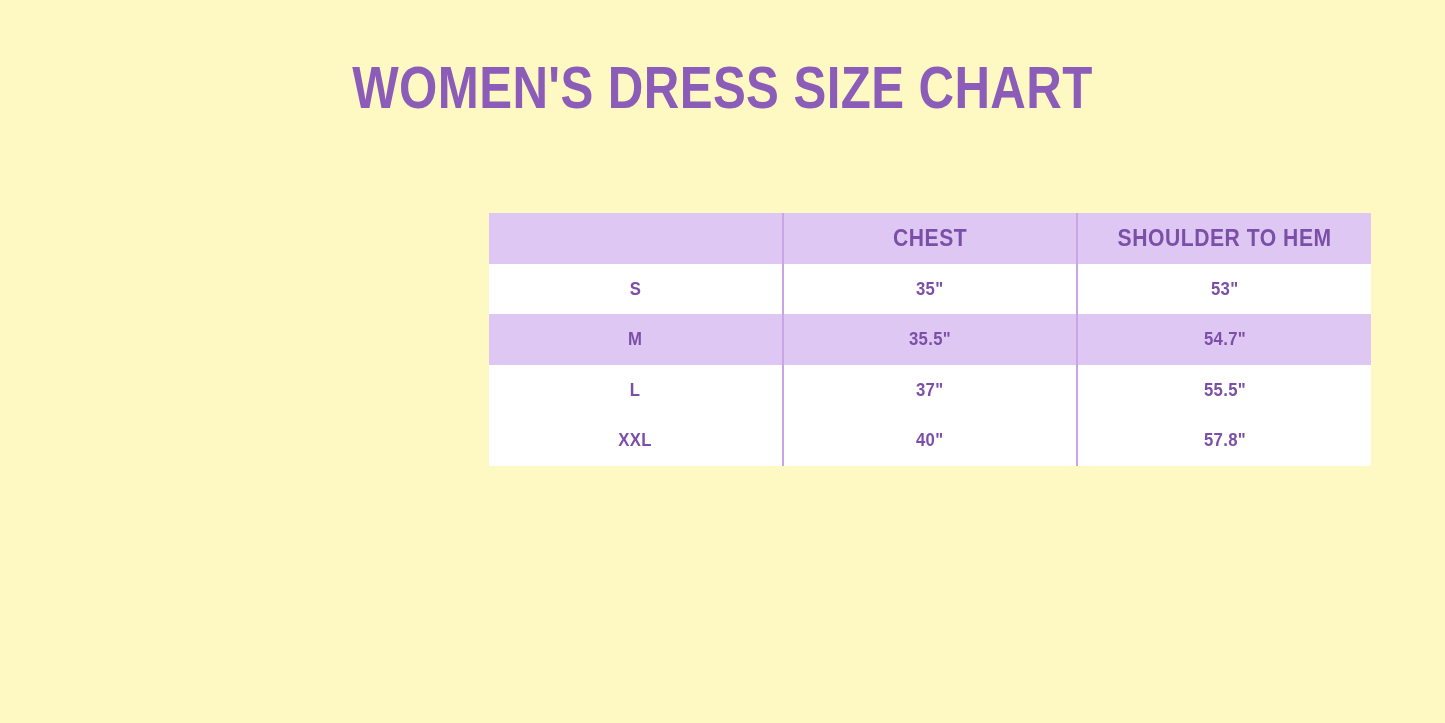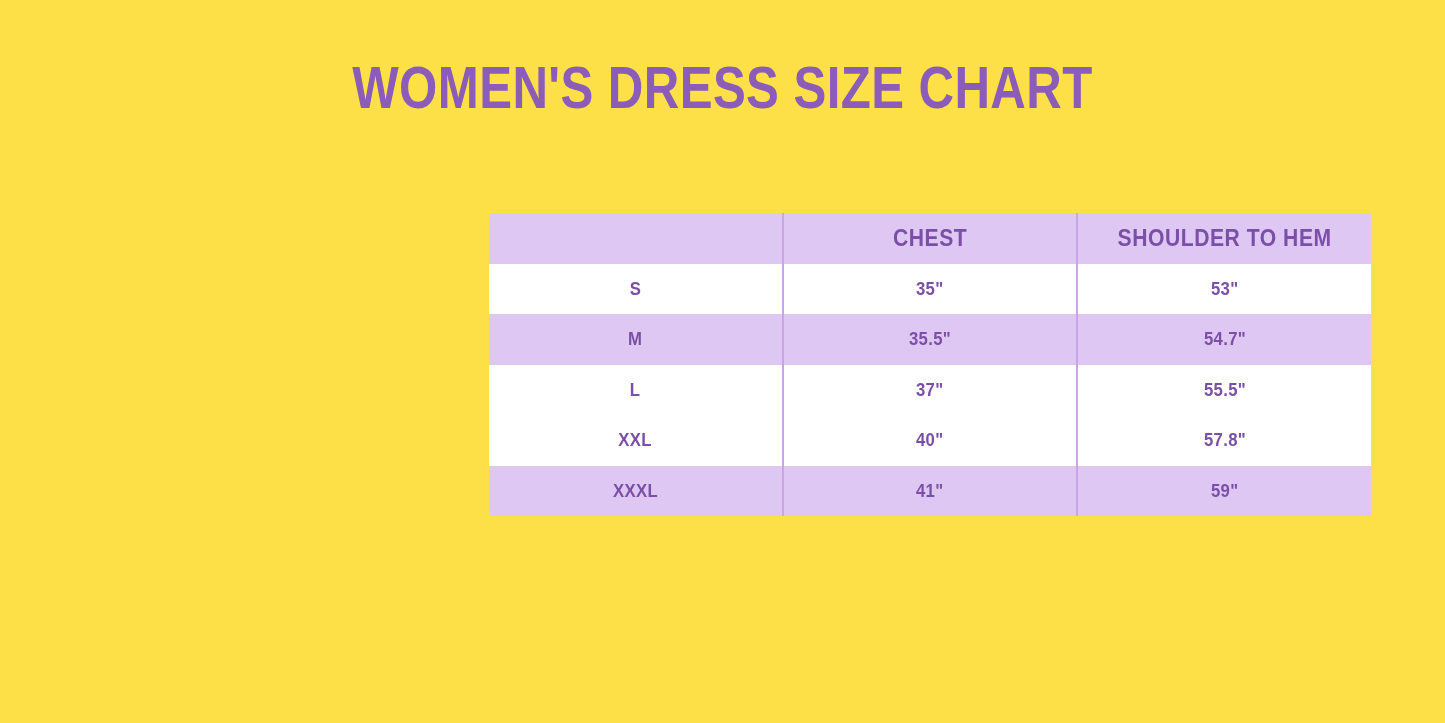--- a/index.html
+++ b/index.html
@@ -11,21 +11,21 @@
     height: 723px;
     background: #ffffff;
     font-family: "Liberation Sans", sans-serif;
     overflow: hidden;
   }
 
   .page {
     position: relative;
     width: 1445px;
     height: 723px;
-    background: #fde047;
+    background: #fef9c3;
   }
 
   
   .chart-title {
     position: absolute;
     top: 52px;
     left: 0;
     width: 1445px;
     text-align: center;
     font-size: 60px;
@@ -165,29 +165,18 @@
             <span class="cell-inner">XXL</span>
           </td>
           <td class="col-divider">
             <span class="cell-inner">40"</span>
           </td>
           <td class="col-divider">
             <span class="cell-inner">57.8"</span>
           </td>
         </tr>
 
-        <tr class="band-shaded">
-          <td>
-            <span class="cell-inner">XXXL</span>
-          </td>
-          <td class="col-divider">
-            <span class="cell-inner">41"</span>
-          </td>
-          <td class="col-divider">
-            <span class="cell-inner">59"</span>
-          </td>
-        </tr>
 
       </tbody>
     </table>
   </div>
 
 </div>
 
 </body></html>

